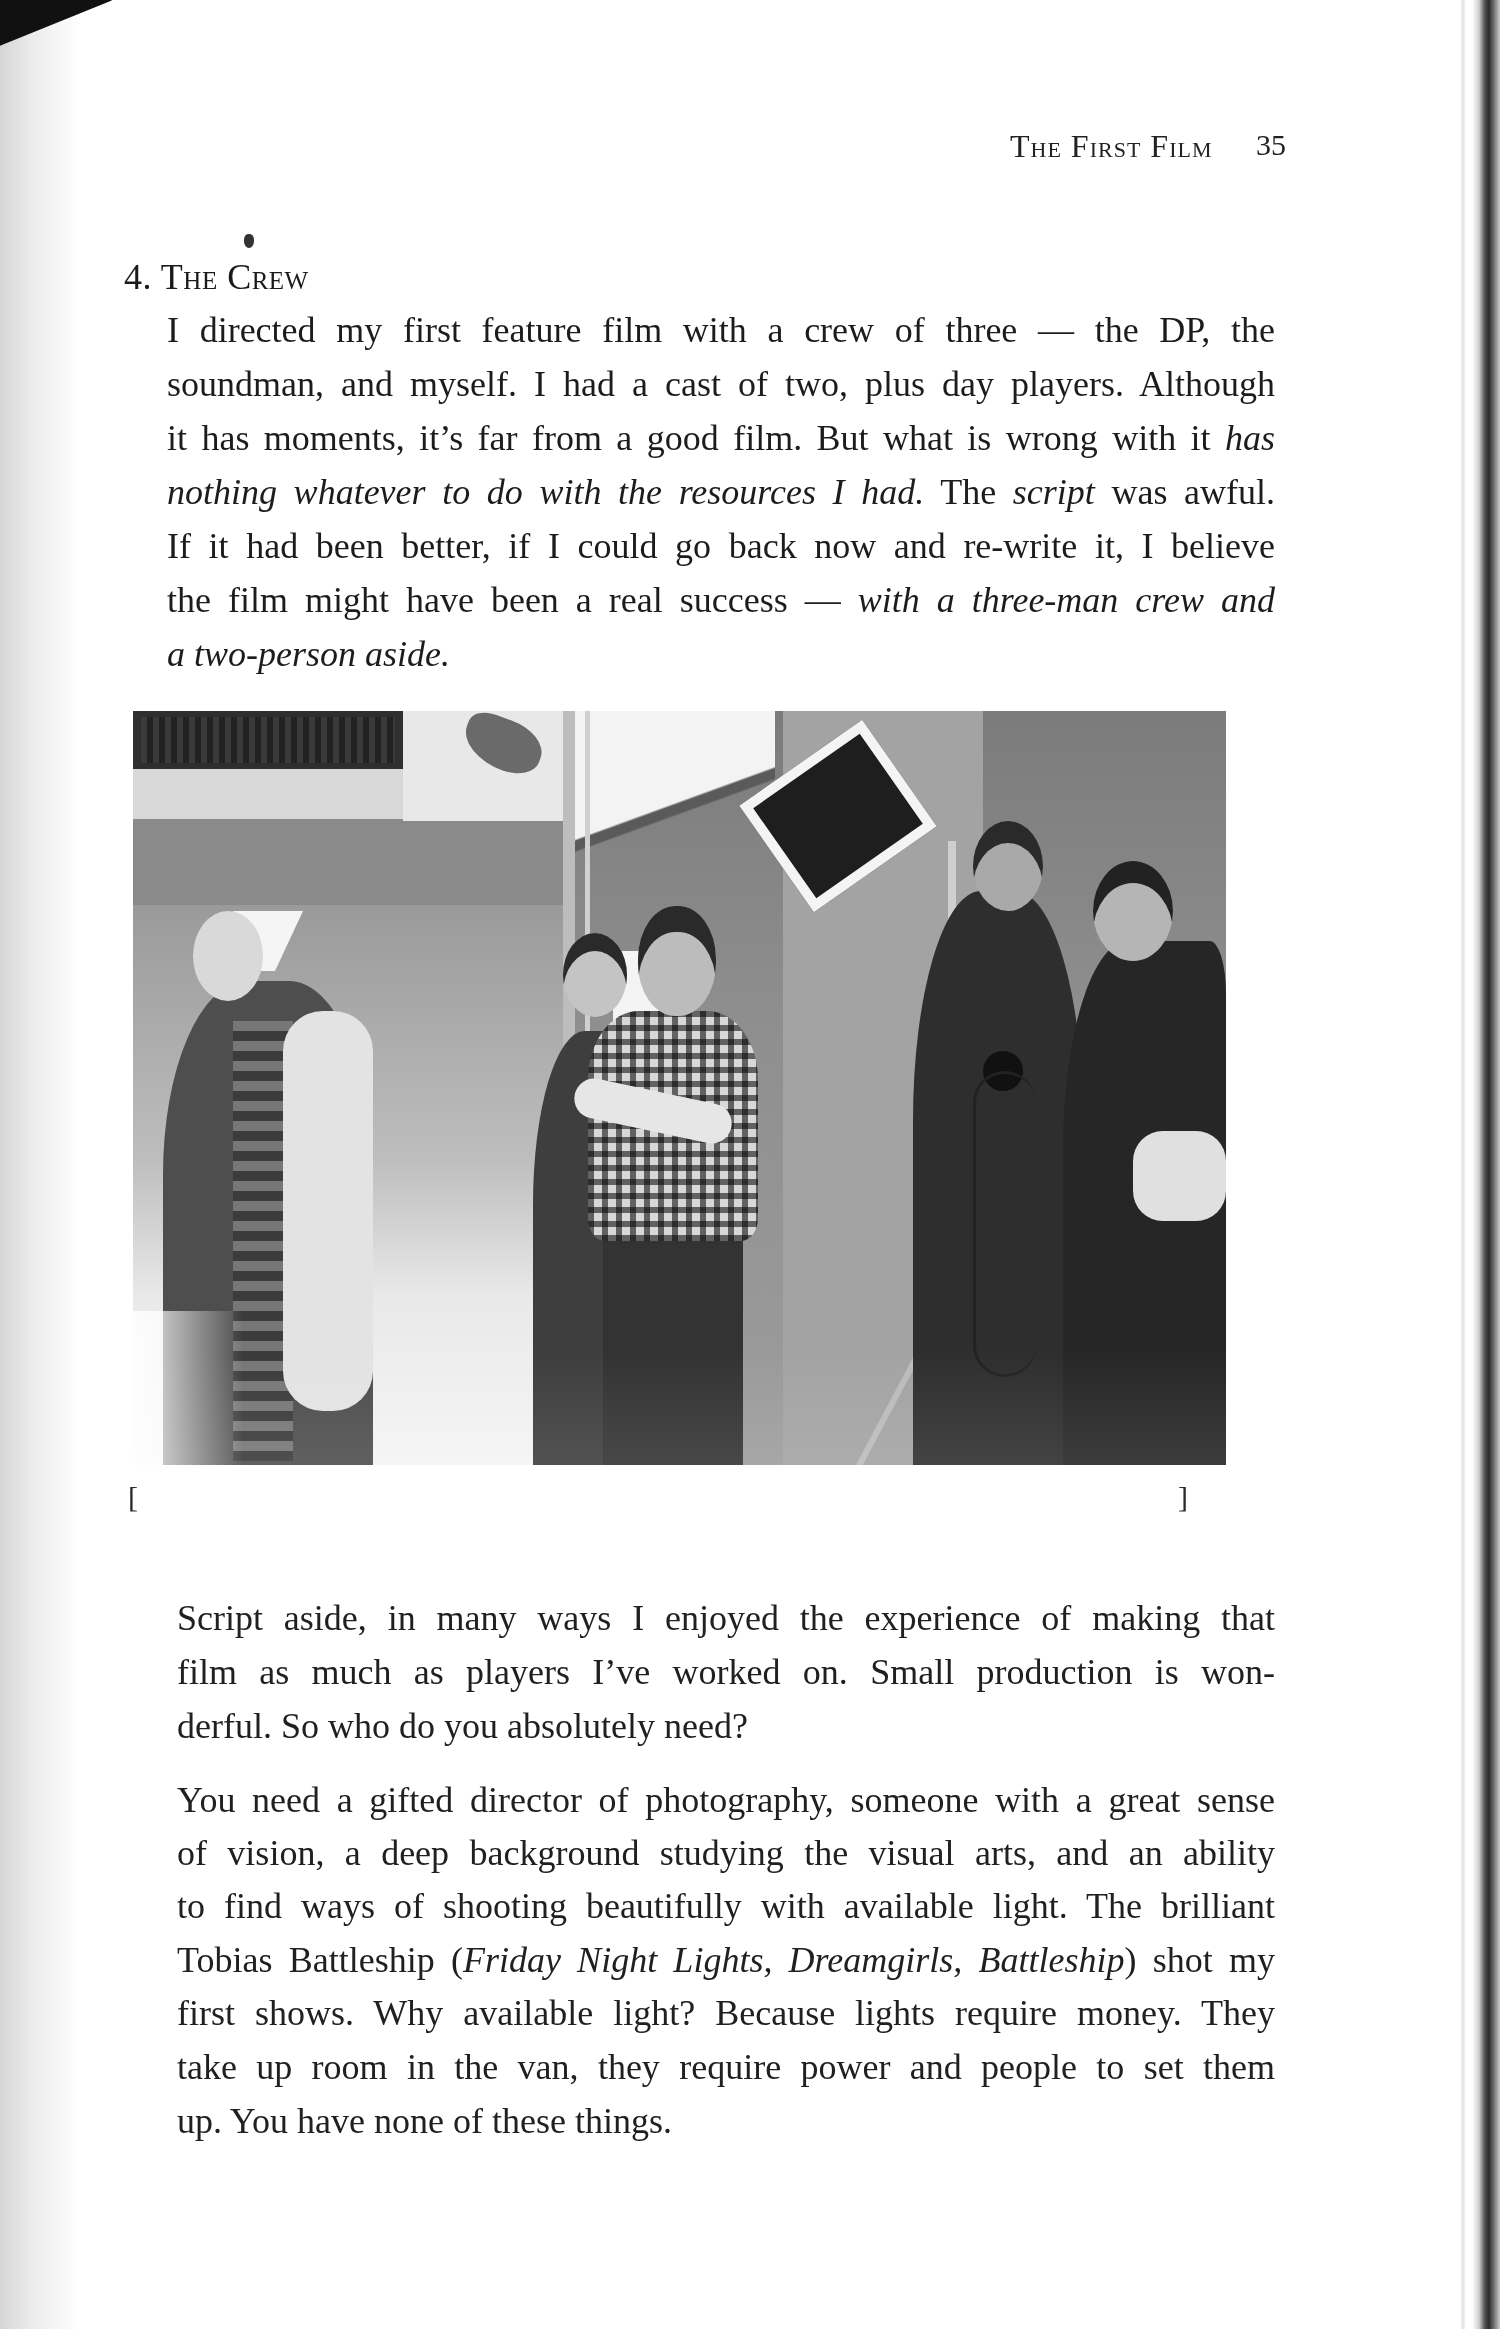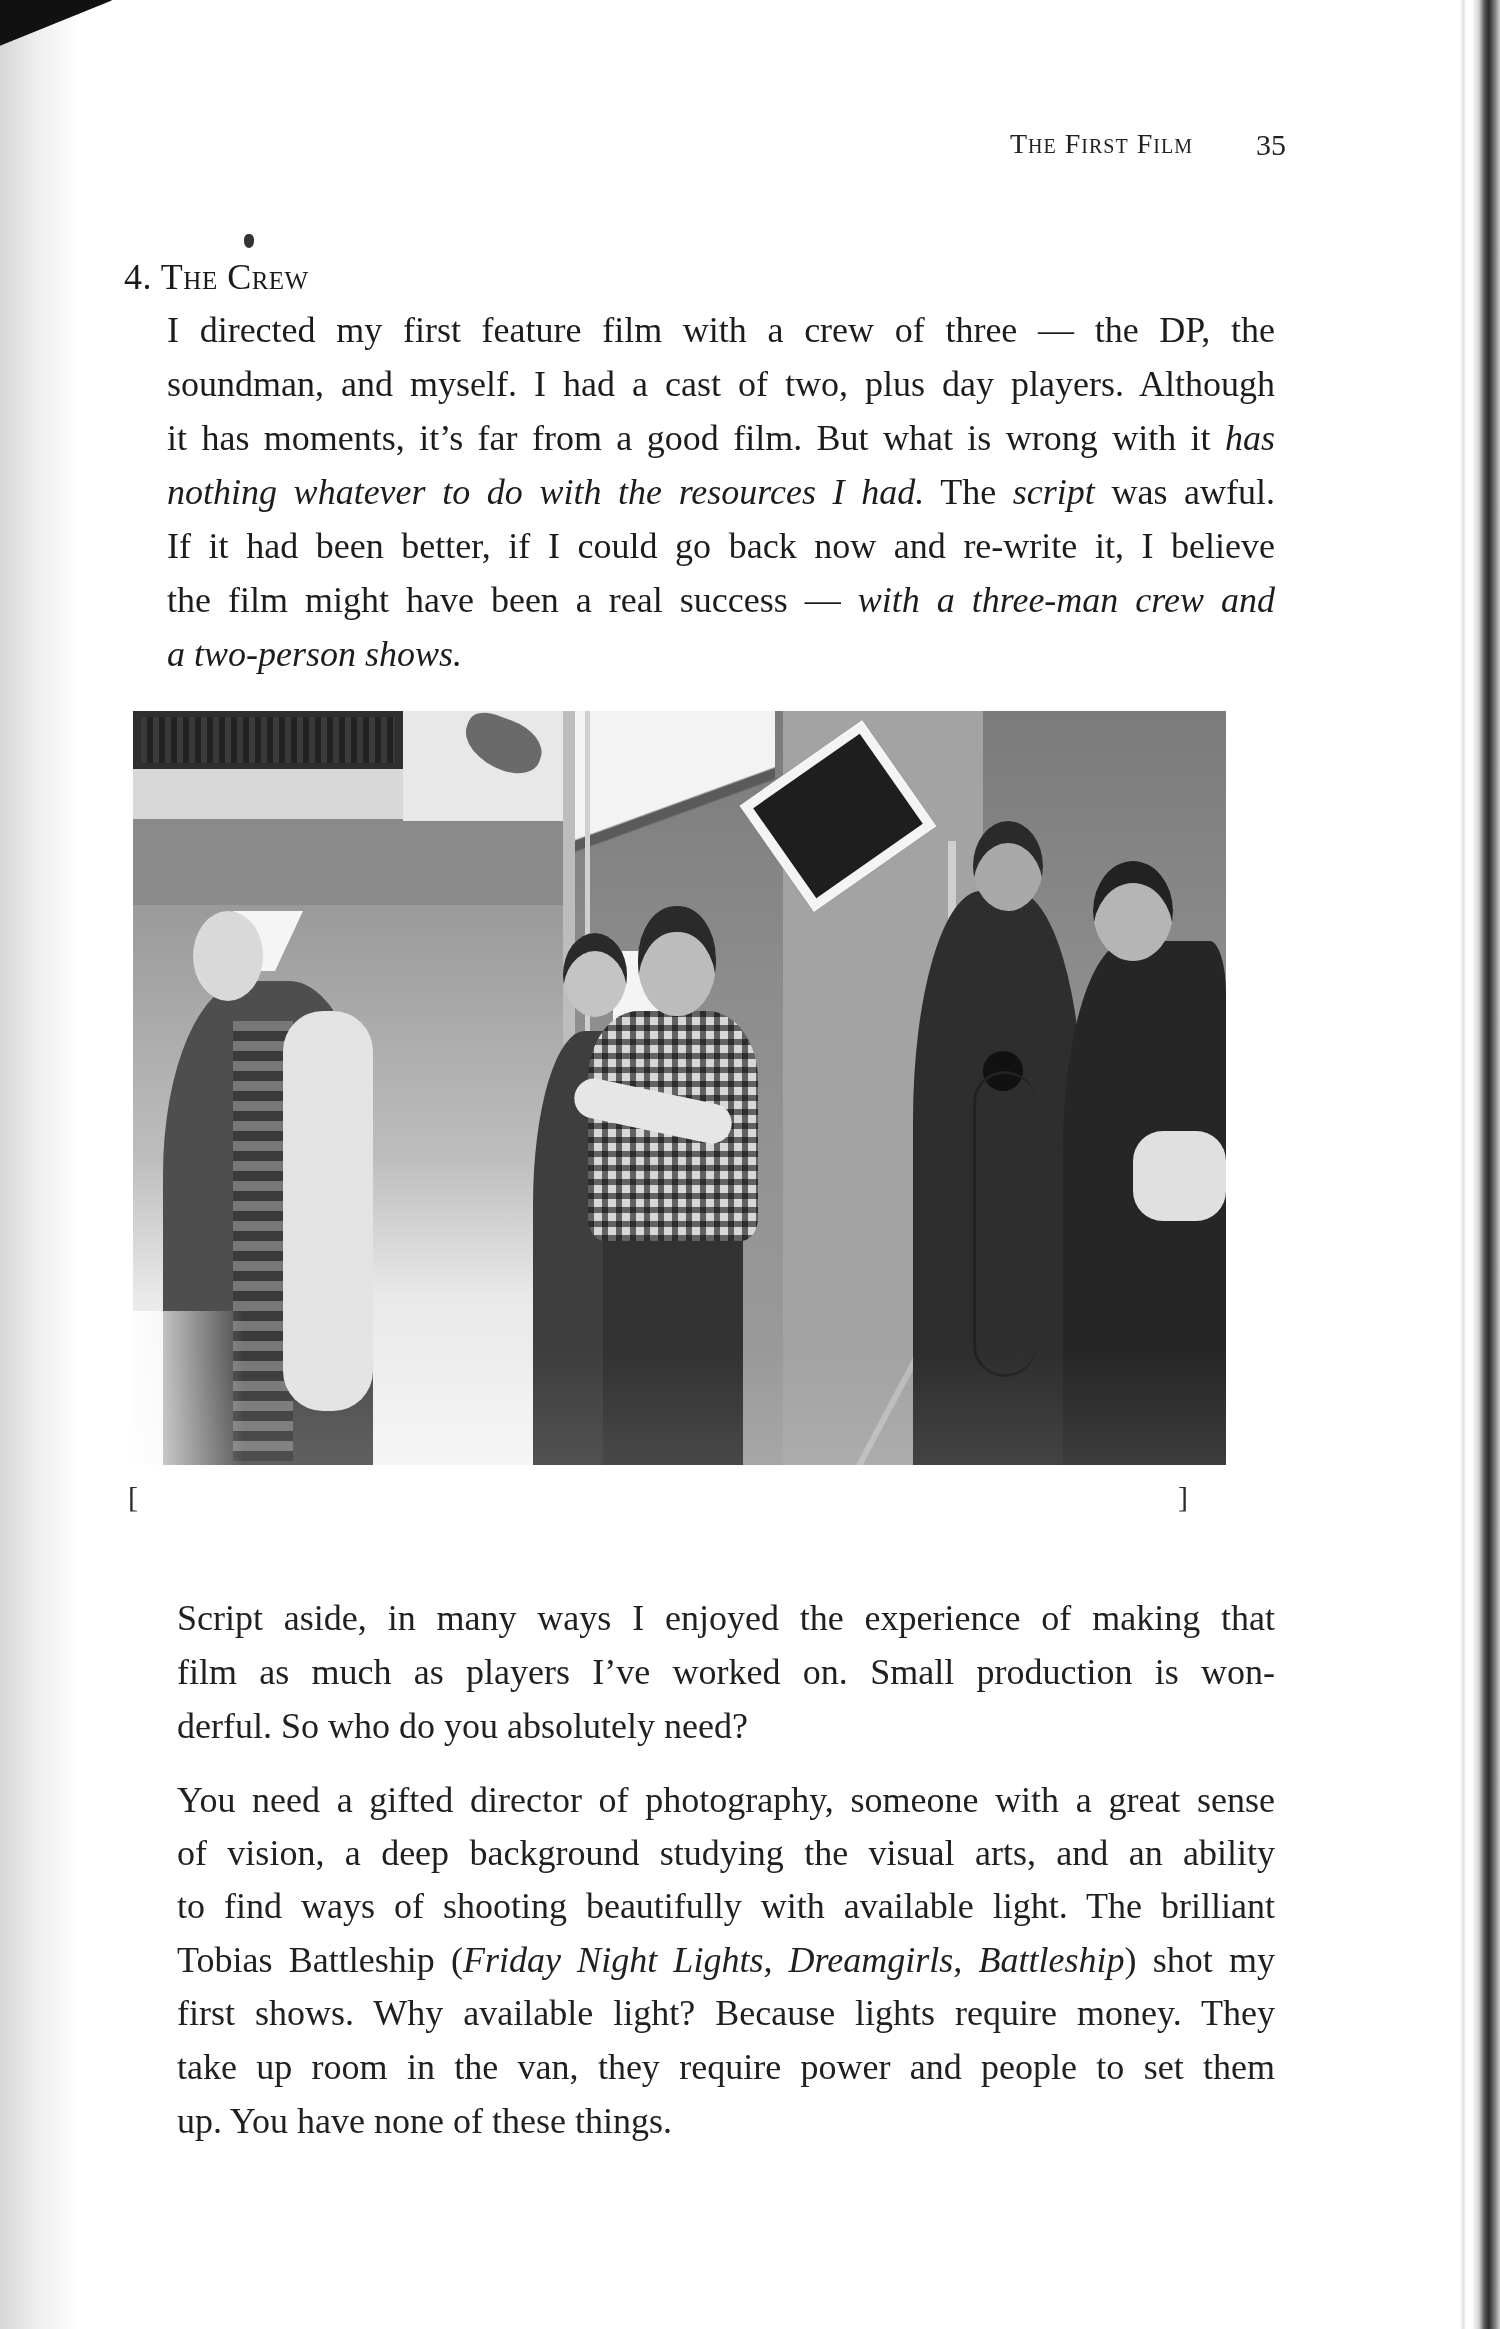--- a/index.html
+++ b/index.html
@@ -30,21 +30,21 @@
       background: linear-gradient(to right, #ffffff 0%, #d0d0d0 25%, #555 45%, #2a2a2a 60%, #777 80%, #cfcfcf 100%);
     }
     .edge-right-inner {
       position: absolute; left: 1460px; top: 0; width: 6px; height: 2329px;
       background: linear-gradient(to right, rgba(0,0,0,0), rgba(0,0,0,0.12), rgba(0,0,0,0));
     }
 
     
     .running-head {
       position: absolute; top: 128px; left: 1010px;
-      font-size: 28px; letter-spacing: 1px; font-variant: small-caps;
+      font-size: 32px; letter-spacing: 1px; font-variant: small-caps;
       color: #222;
     }
     .page-number {
       position: absolute; top: 128px; left: 1256px;
       font-size: 30px; color: #222;
     }
 
     
     .section-heading {
       position: absolute; top: 256px; left: 124px;
@@ -159,21 +159,21 @@
   <div class="heading-mark"></div>
   <div class="section-heading">4. The Crew</div>
 
   <div>
     <div class="line" style="top:308px">I directed my first feature film with a crew of three — the DP, the</div>
     <div class="line" style="top:362px">soundman, and myself. I had a cast of two, plus day players. Although</div>
     <div class="line" style="top:416px"><span>it has moments, it’s far from a good film. But what is wrong with it </span><span class="it">has</span></div>
     <div class="line" style="top:470px"><span class="it">nothing whatever to do with the resources I had.</span><span style="white-space:pre"> The </span><span class="it">script</span><span style="white-space:pre"> was awful.</span></div>
     <div class="line" style="top:524px">If it had been better, if I could go back now and re-write it, I believe</div>
     <div class="line" style="top:578px"><span style="white-space:pre">the film might have been a real success — </span><span class="it">with a three-man crew and</span></div>
-    <div class="line last" style="top:632px"><span class="it">a two-person shows.</span></div>
+    <div class="line last" style="top:632px"><span class="it">a two-person aside.</span></div>
   </div>
 
   <div class="photo">
     <div class="ph ph-right-bg"></div>
     <div class="ph ph-column"></div>
     <div class="ph ph-overhang"></div>
     <div class="ph ph-panel"></div>
     <div class="ph ph-wall-left"></div>
     <div class="ph ph-ceiling-light"></div>
     <div class="ph ph-ceiling-dark"></div>

